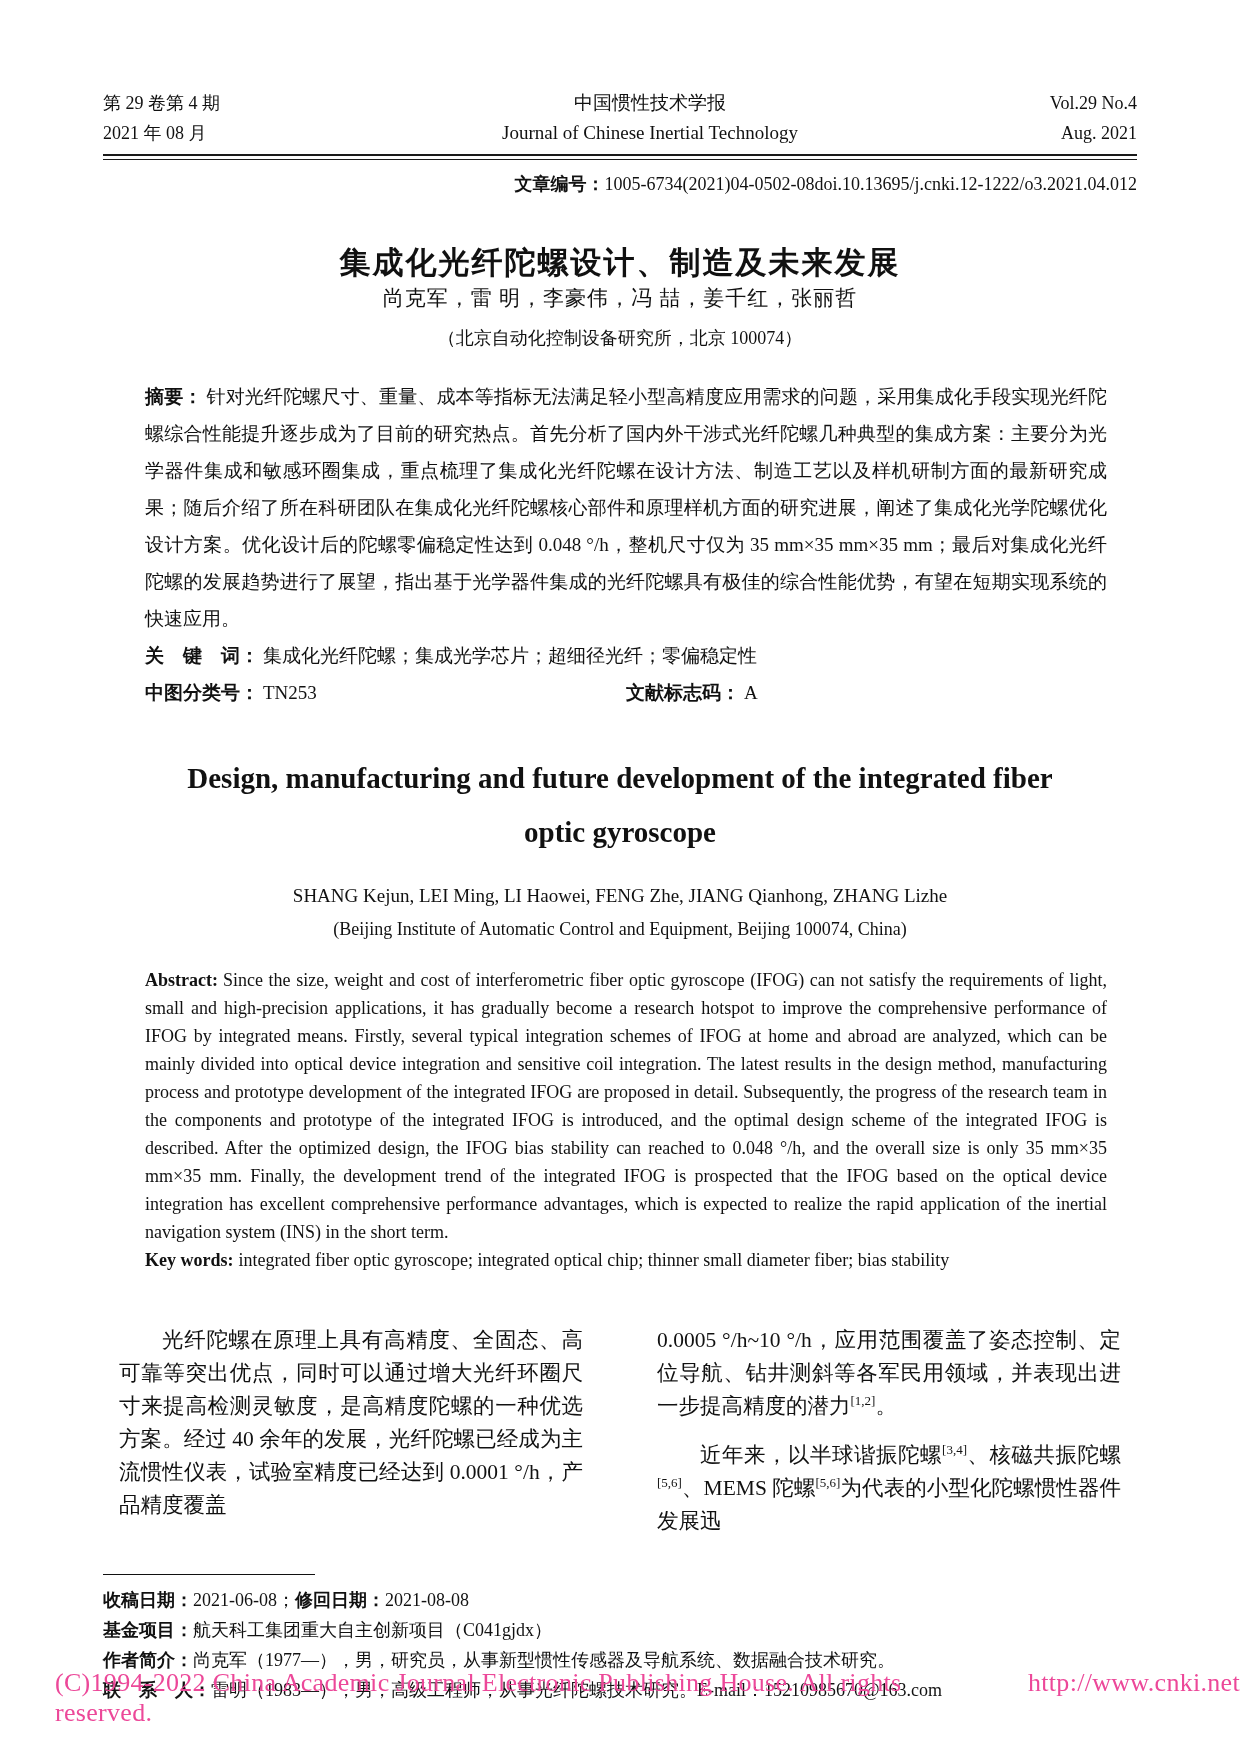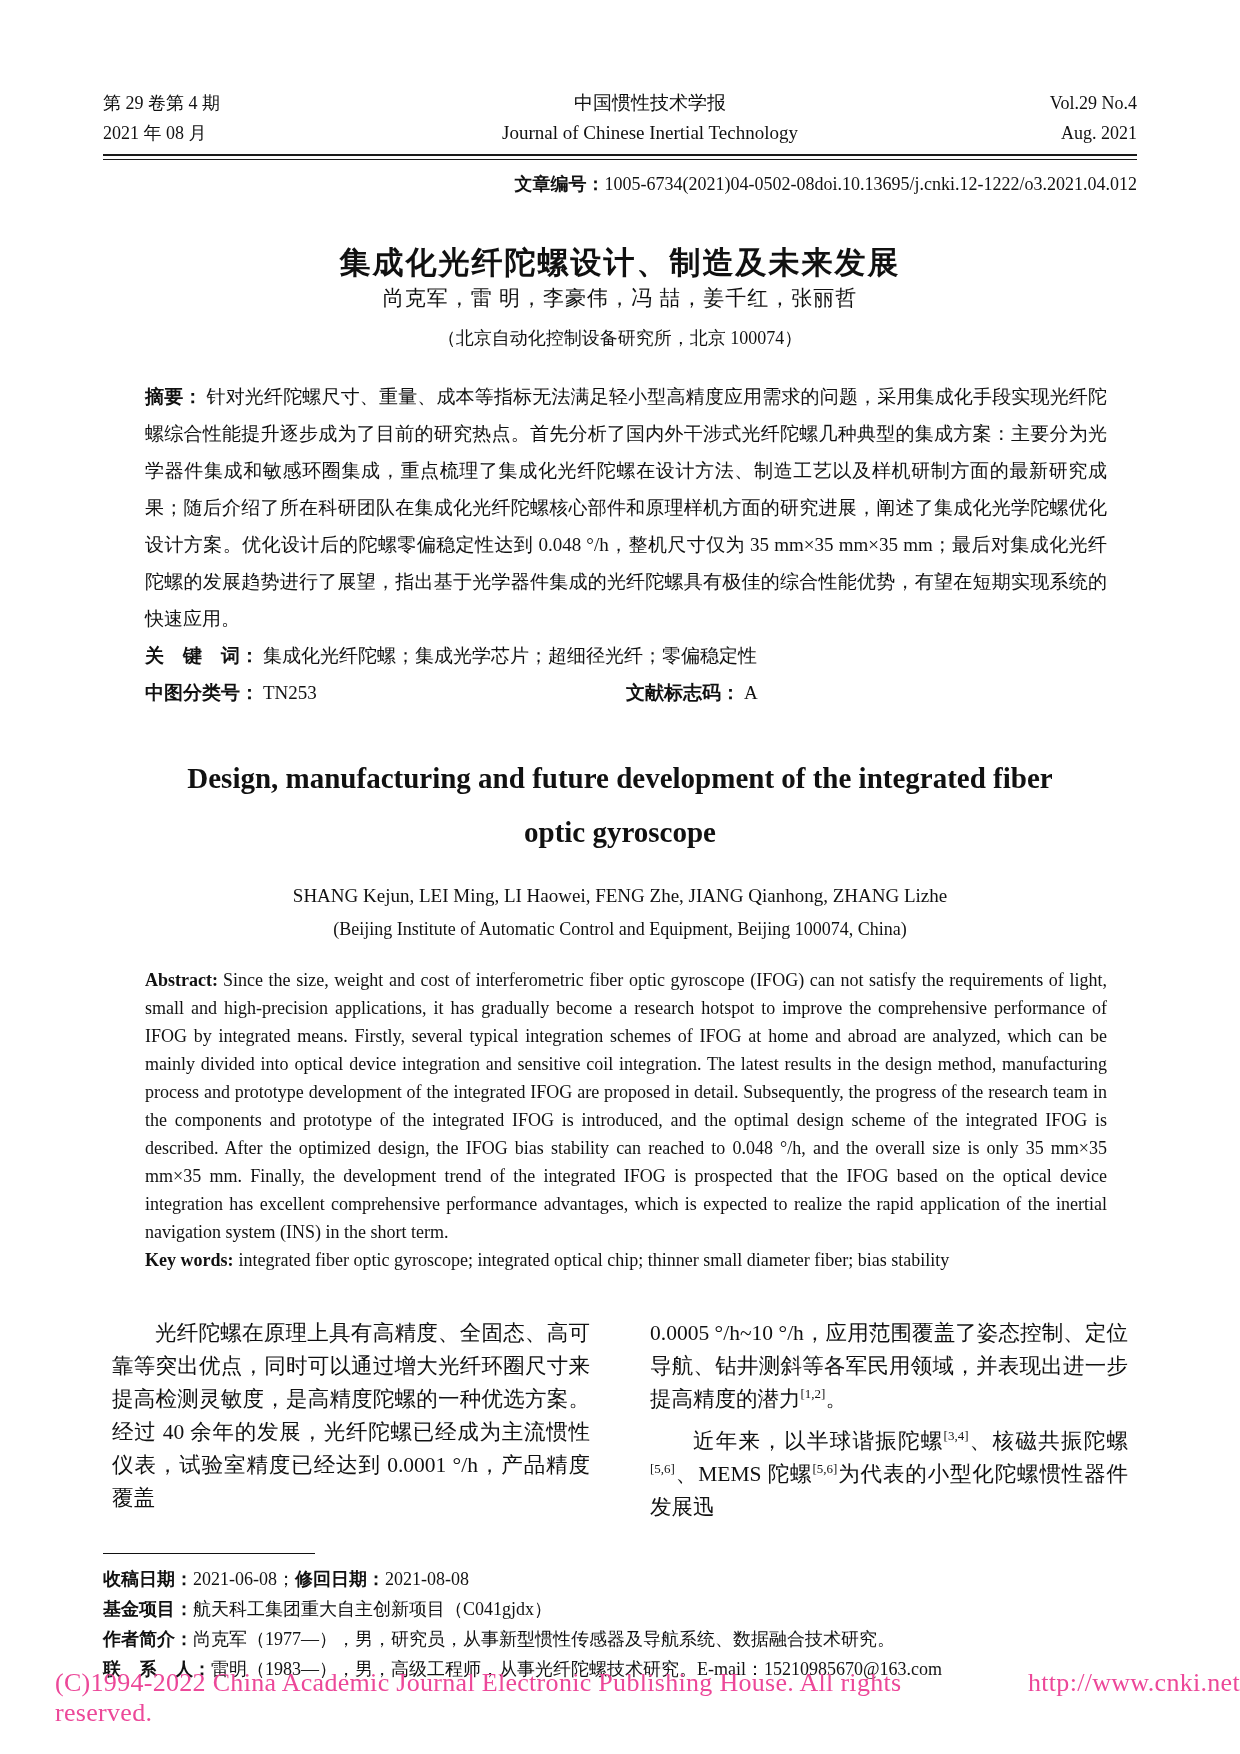--- a/index.html
+++ b/index.html
@@ -125,21 +125,21 @@
     display: flex;
     gap: 42px;
     margin-top: 34px;
   }
   .col {
     flex: 1;
     font-size: 21.5px;
     line-height: 33px;
     text-align: justify;
   }
-  .col p { margin: 9px; }
+  .col p { margin: 16px; }
   .indent { text-indent: 2em; }
   .ref-sup {
     font-size: 13px;
     vertical-align: super;
     line-height: 0;
   }
   
   .footnotes { margin-top: 20px; }
   .fn-rule {
     width: 212px;

